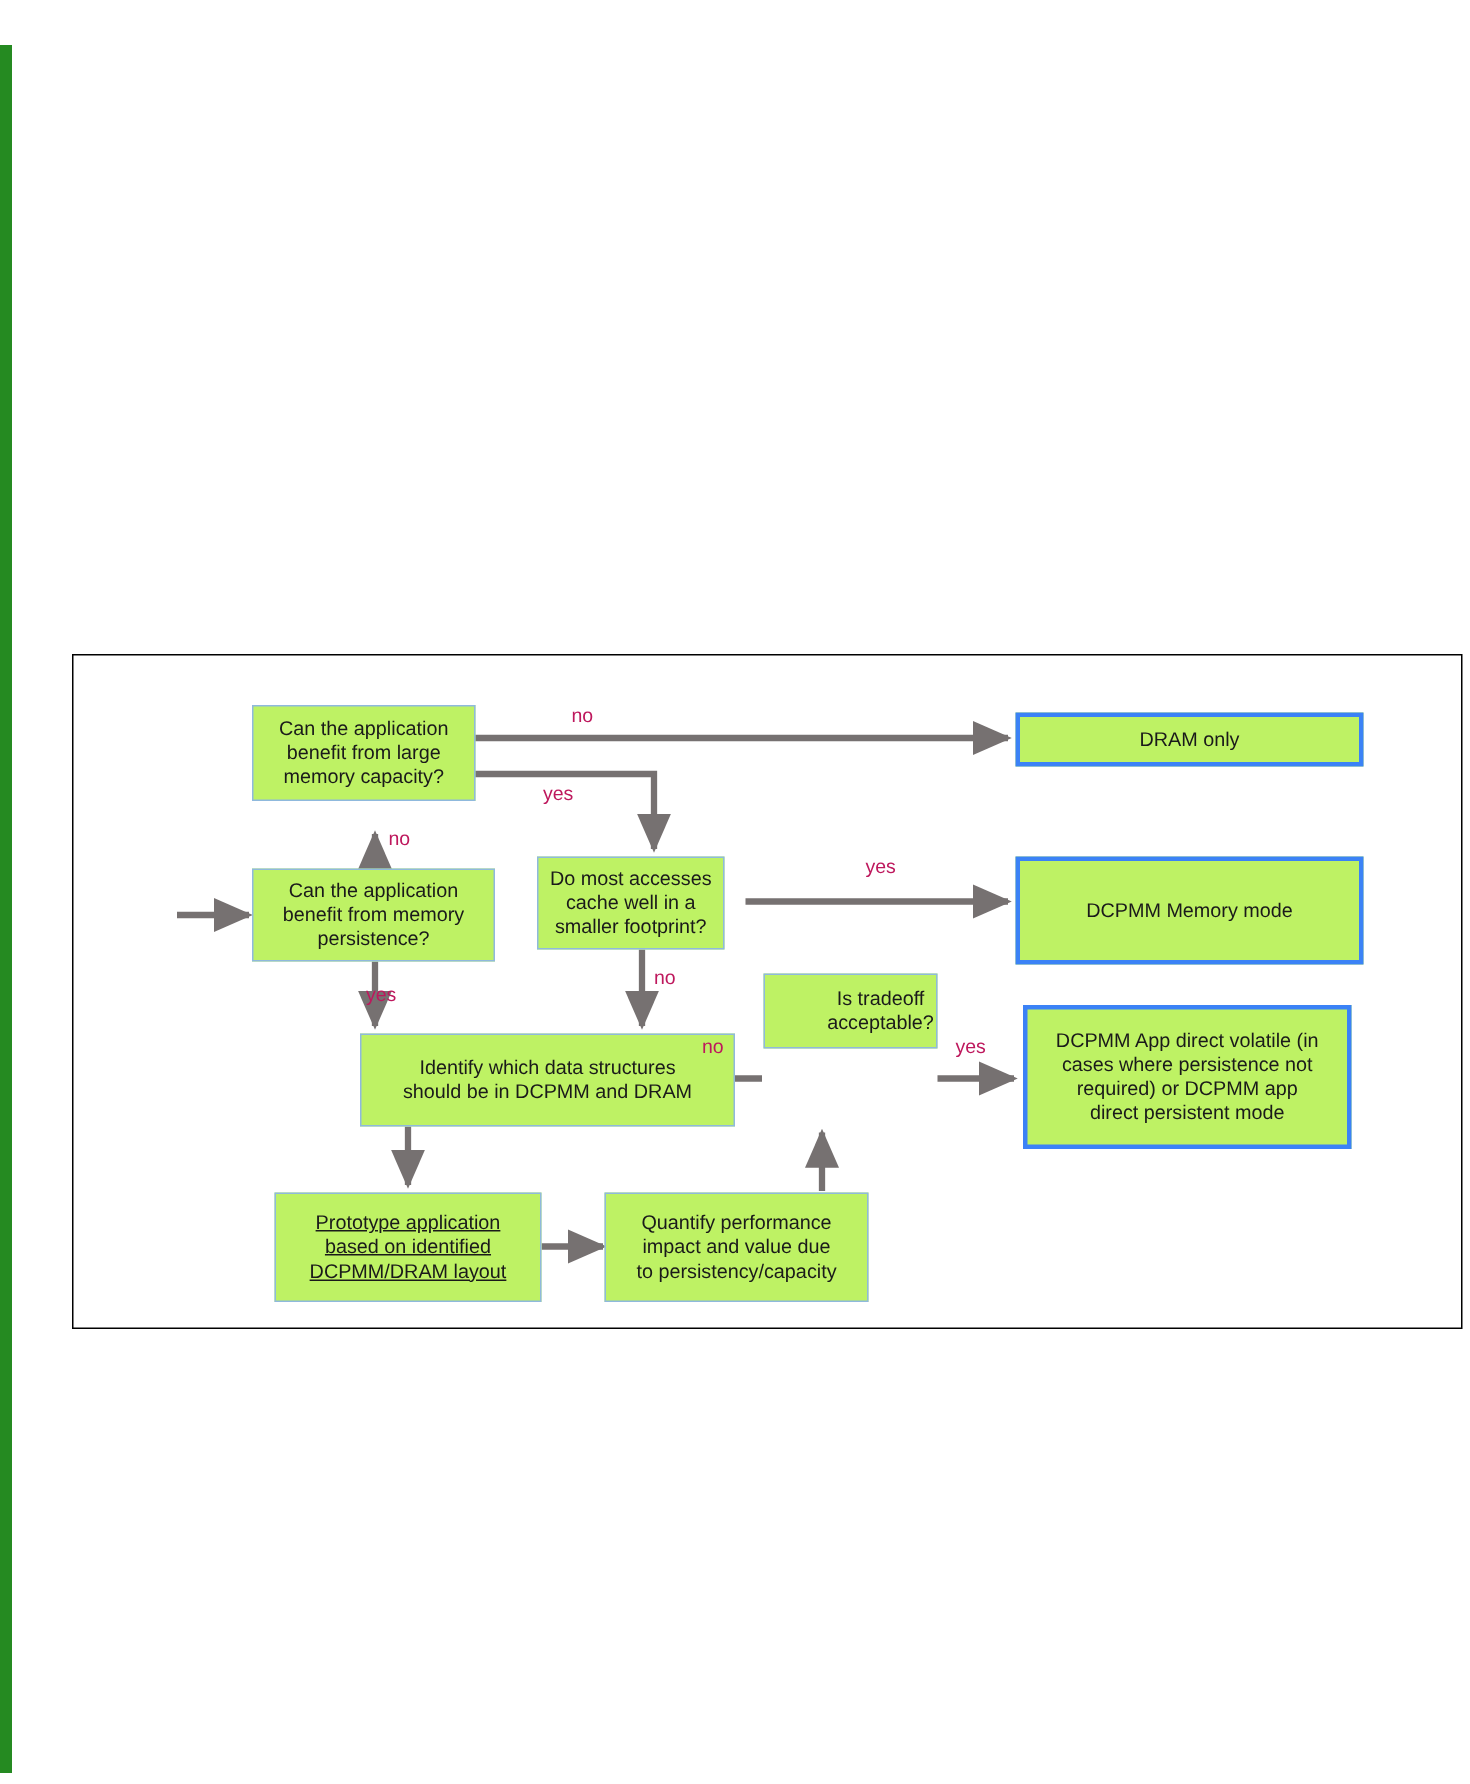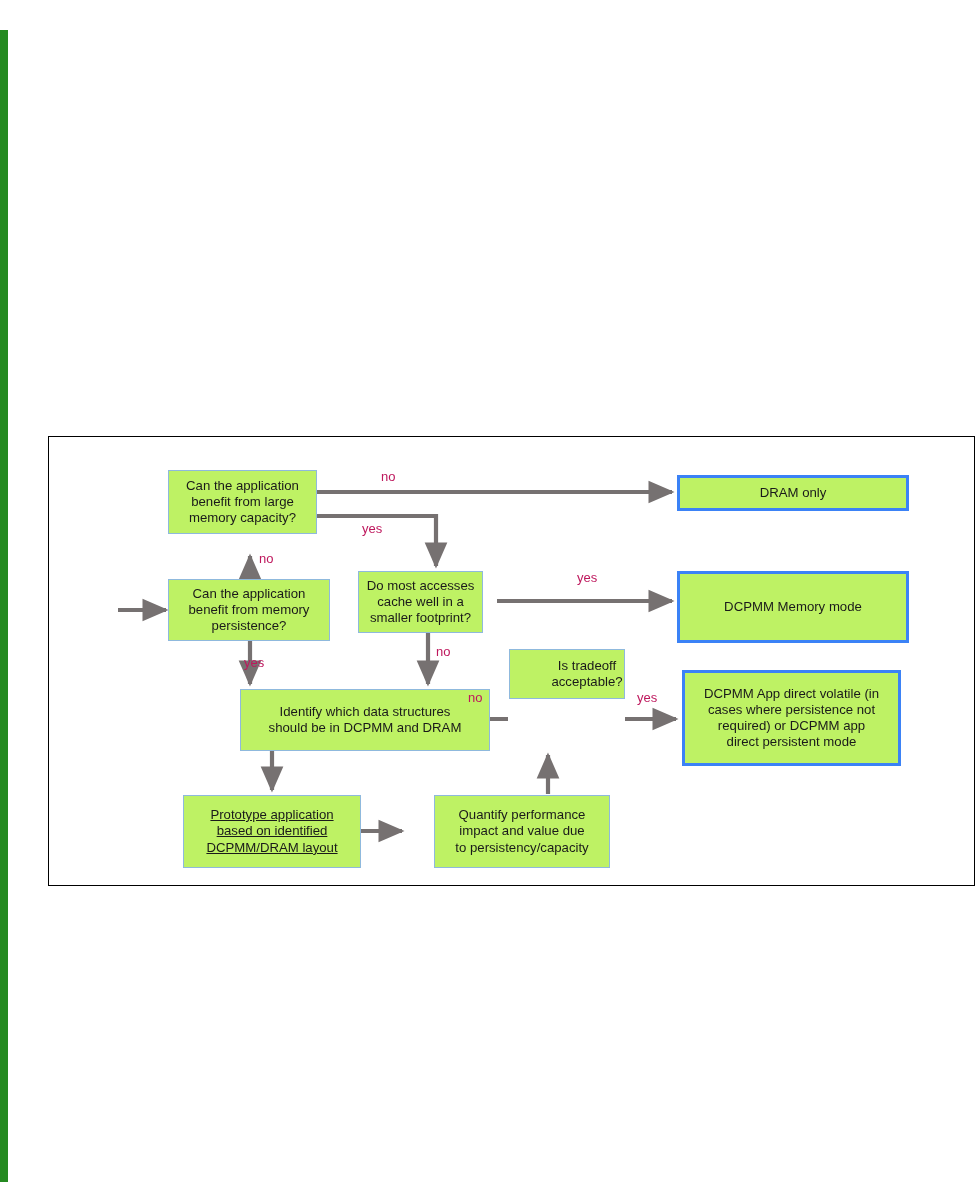--- a/index.html
+++ b/index.html
@@ -131,21 +131,21 @@
   <span class="node-label">Identify which data structures
 should be in DCPMM and DRAM</span>
 </div>
 
 <div class="node-box thin-box" style="left:183px; top:795px; width:178px; height:73px;text-decoration:underline;">
   <span class="node-label">Prototype application
 based on identified
 DCPMM/DRAM layout</span>
 </div>
 
-<div class="node-box thin-box" style="left:403px; top:795px; width:176px; height:73px;margin-left:31px;">
+<div class="node-box thin-box" style="left:403px; top:795px; width:176px; height:73px;">
   <span class="node-label">Quantify performance
 impact and value due
 to persistency/capacity</span>
 </div>
 
 <div class="node-box thin-box" style="left:509px; top:649px; width:116px; height:50px;padding-left:40px;">
   <span class="node-label">Is tradeoff
 acceptable?</span>
 </div>
 

